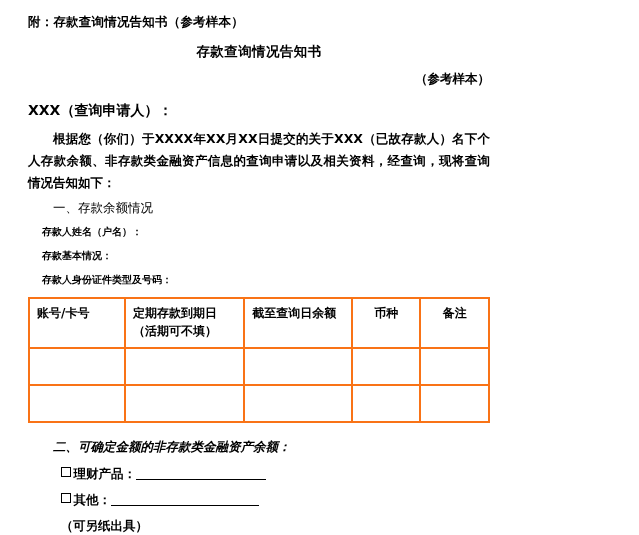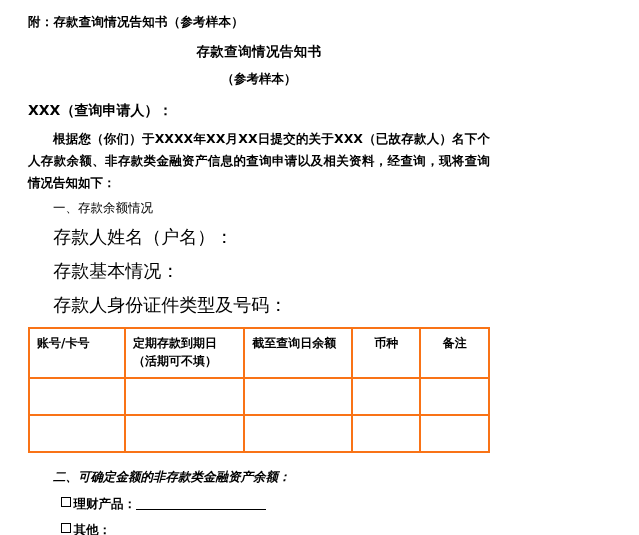--- a/index.html
+++ b/index.html
@@ -28,21 +28,21 @@
     margin: 0 0 12px 0;
   }
   .doc-title {
     text-align: center;
     font-size: 13.5px;
     font-weight: bold;
     margin: 0 0 10px 0;
     letter-spacing: 0.4px;
   }
   .doc-subtitle {
-    text-align: center;
+    text-align: right;
     font-size: 12.5px;
     font-weight: bold;
     margin: 0 0 14px 0;
   }
   .salutation {
     font-size: 14px;
     font-weight: bold;
     margin: 0 0 8px 0;
   }
   .body-para {
@@ -53,22 +53,22 @@
     margin: 0 0 6px 0;
     text-align: justify;
   }
   .section-head {
     font-size: 12.5px;
     font-weight: normal;
     margin: 0 0 8px 0;
     padding-left: 2em;
   }
   .field-line {
-    font-size: 18px;
-    font-weight: normal;
+    font-size: 10px;
+    font-weight: bold;
     margin: 0 0 10px 0;
     padding-left: 1.4em;
   }
   table.deposit-table {
     border-collapse: collapse;
     width: 100%;
     margin: 4px 0 16px 0;
     table-layout: fixed;
   }
   table.deposit-table th,

